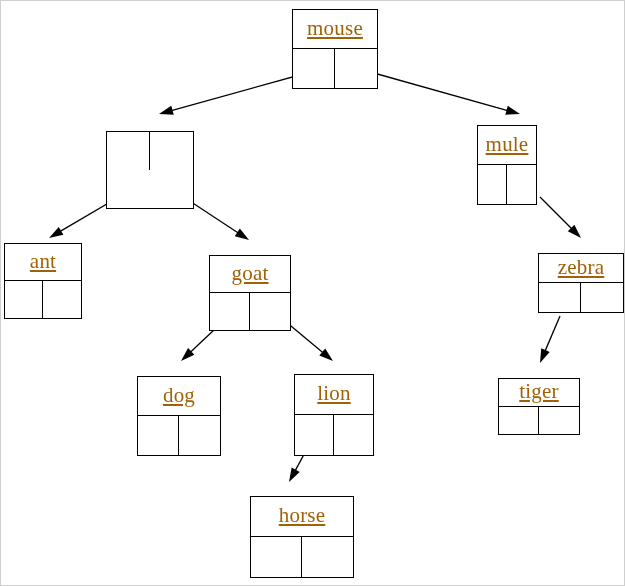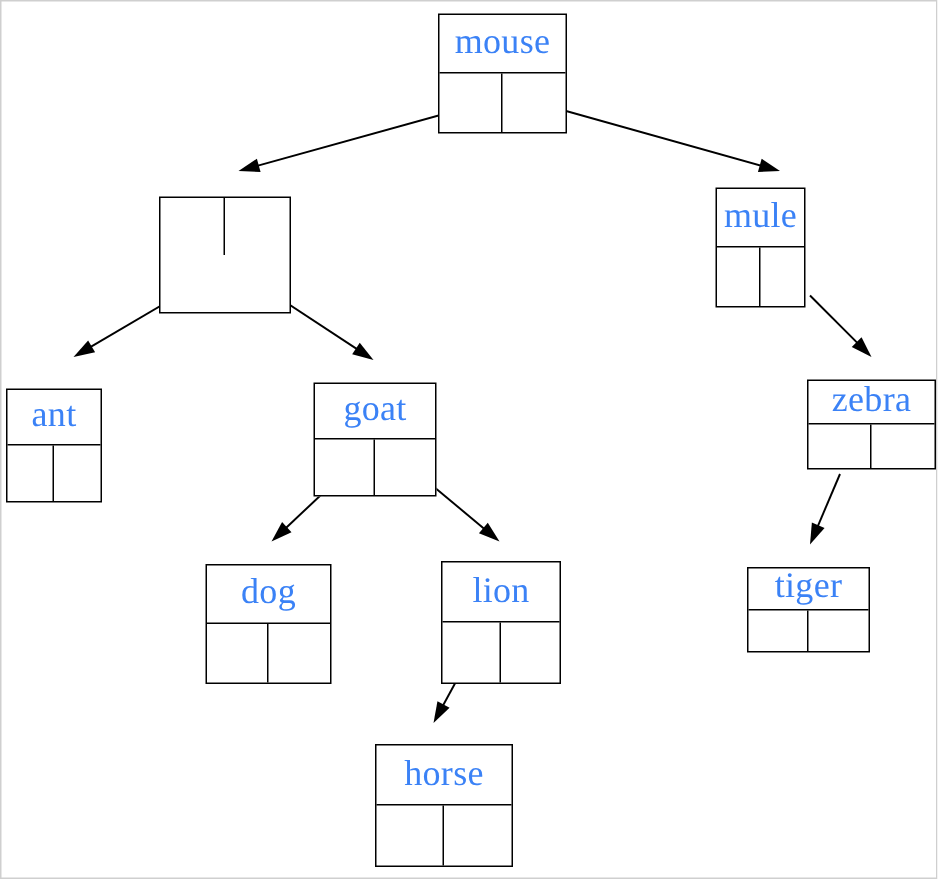--- a/index.html
+++ b/index.html
@@ -32,25 +32,26 @@
     background: #ffffff;
   }
   .node-label {
     box-sizing: border-box;
     width: 100%;
     height: 50%;
     display: flex;
     align-items: center;
     justify-content: center;
     border-bottom: 1.6px solid #000000;
-    font-size: 24px;
+    font-size: 21px;
     line-height: 1;
-    color: #3b82f6;
+    color: #a16207;
     letter-spacing: 0.2px;
     padding-bottom: 2px;
+    text-decoration: underline;
   }
   .node-ptrs {
     box-sizing: border-box;
     width: 100%;
     height: 50%;
     display: flex;
   }
   .ptr {
     box-sizing: border-box;
     flex: 1 1 50%;
@@ -115,21 +116,21 @@
         <div class="ptr right"></div>
       </div>
     </div>
     <div class="node" style="left: 476px; top: 124px; width: 60px; height: 80px;">
       <div class="node-label">mule</div>
       <div class="node-ptrs">
         <div class="ptr left"></div>
         <div class="ptr right"></div>
       </div>
     </div>
-    <div class="node" style="left: 3px; top: 258px; width: 64px; height: 76px;">
+    <div class="node" style="left: 3px; top: 242px; width: 78px; height: 76px;">
       <div class="node-label">ant</div>
       <div class="node-ptrs">
         <div class="ptr left"></div>
         <div class="ptr right"></div>
       </div>
     </div>
     <div class="node" style="left: 208px; top: 254px; width: 82px; height: 76px;">
       <div class="node-label">goat</div>
       <div class="node-ptrs">
         <div class="ptr left"></div>
@@ -157,20 +158,20 @@
         <div class="ptr right"></div>
       </div>
     </div>
     <div class="node" style="left: 497px; top: 377px; width: 82px; height: 57px;">
       <div class="node-label">tiger</div>
       <div class="node-ptrs">
         <div class="ptr left"></div>
         <div class="ptr right"></div>
       </div>
     </div>
-    <div class="node" style="left: 249px; top: 495px; width: 92px; height: 82px;">
+    <div class="node" style="left: 249px; top: 495px; width: 104px; height: 82px;">
       <div class="node-label">horse</div>
       <div class="node-ptrs">
         <div class="ptr left"></div>
         <div class="ptr right"></div>
       </div>
     </div>
   </div>
 
 </body></html>

